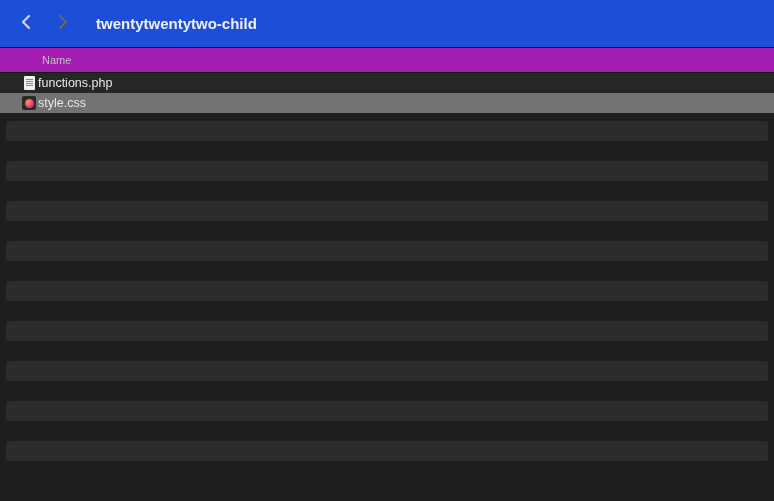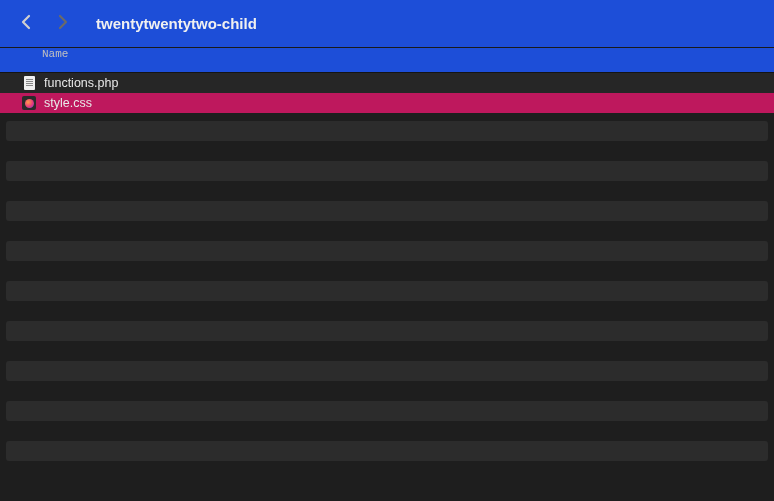--- a/index.html
+++ b/index.html
@@ -39,48 +39,48 @@
       stroke: #d0d0d0;
     }
     .folder-title {
       margin-left: 12px;
       font-size: 15px;
       font-weight: 600;
       color: #f0f0f0;
     }
     .header-row {
       height: 26px;
-      background: #1d4ed8;
+      background: #a21caf;
       border-top: 1px solid #1a1a1a;
       border-bottom: 1px solid #141414;
       display: flex;
+      align-items: center;
       padding-left: 42px;
-      font-family: Liberation Mono, monospace;
     }
     .header-label {
       font-size: 11px;
       color: #c0c0c0;
       font-weight: 500;
     }
     .file-list {
       display: flex;
       flex-direction: column;
     }
     .file-row {
       height: 20px;
       display: flex;
       align-items: center;
       padding-left: 22px;
-      gap: 8px;
+      gap: 2px;
     }
     .file-row.alt {
       background: #262626;
     }
     .file-row.base {
-      background: #be185d;
+      background: #737373;
     }
     .file-icon {
       width: 14px;
       height: 14px;
       display: flex;
       align-items: center;
       justify-content: center;
       flex-shrink: 0;
     }
     .file-name {

